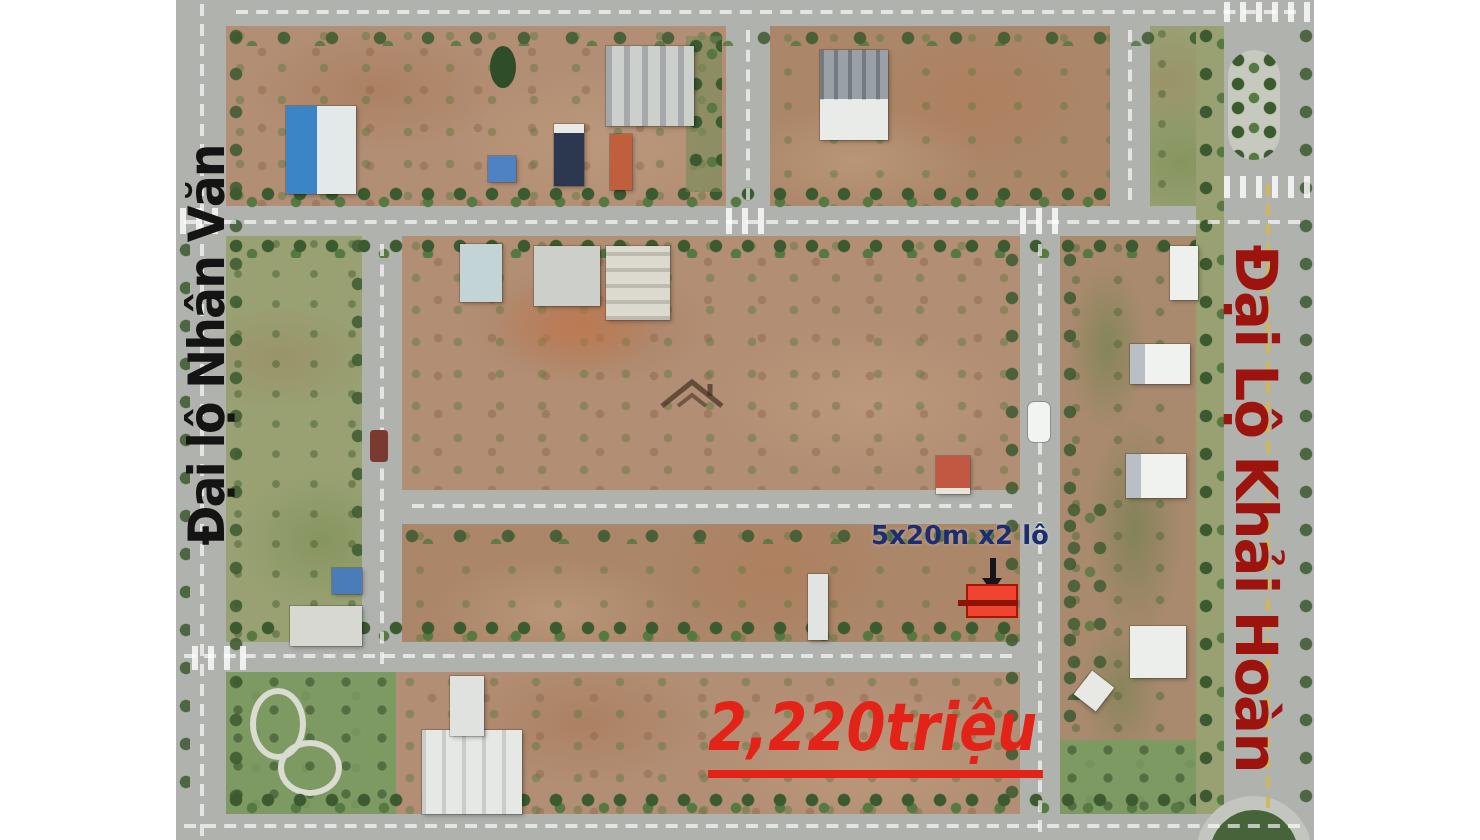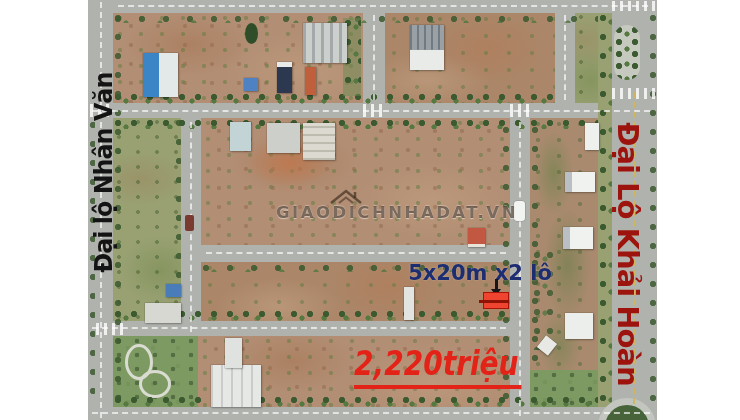--- a/index.html
+++ b/index.html
@@ -55,21 +55,21 @@
   .xwalk{background-image:repeating-linear-gradient(90deg, rgba(255,255,255,.8) 0 3px, rgba(255,255,255,0) 3px 8px);}
 
   .label{font-weight:bold;white-space:nowrap;}
   #leftLabel{left:-89px;top:158px;width:210px;height:30px;line-height:30px;text-align:center;
      transform:rotate(-90deg) scaleX(.95);font-size:25px;letter-spacing:-1px;color:#141414;}
   #rightLabel{left:385px;top:237px;width:310px;height:34px;line-height:34px;text-align:center;
      transform:rotate(90deg);font-size:29px;letter-spacing:-1px;color:#9d130d;}
   #watermark{left:169px;top:203px;width:280px;text-align:center;font-size:16.5px;font-weight:bold;
      letter-spacing:2.5px;color:rgba(58,42,28,.62);
      text-shadow:0 1px 1px rgba(255,255,255,.5),0 -1px 1px rgba(255,255,255,.3);}
-  #annotation{left:312px;top:261px;width:160px;text-align:center;font-size:21px;font-weight:bold;
+  #annotation{left:312px;top:261px;width:160px;text-align:center;font-size:13px;font-weight:bold;
      color:#1d2d71;text-shadow:0 0 2px rgba(255,255,255,.35);}
   #price{left:266px;top:344px;font-size:33px;font-weight:bold;font-style:oblique;color:#e42318;
      border-bottom:4px solid #e42318;padding:0 3px 2px 0;transform:scaleX(.85);
      transform-origin:left top;white-space:nowrap;}
   #plot{left:395px;top:292px;width:26px;height:17px;background:#ee4430;border:1px solid #a81508;}
   #plot .mid{left:-5px;right:-1px;top:7px;height:2.5px;background:#8e1206;}
   #arrowLine{left:407px;top:279px;width:3px;height:11px;background:#15151a;}
   #arrowHead{left:403px;top:289px;width:0;height:0;border-left:5px solid rgba(0,0,0,0);
      border-right:5px solid rgba(0,0,0,0);border-top:7px solid #15151a;}
 </style>
@@ -159,21 +159,20 @@
     <div class="bld" style="left:123px;top:365px;width:50px;height:42px;background-color:#e6e8e6;background-image:repeating-linear-gradient(90deg, rgba(150,150,150,.35) 0 2px, rgba(0,0,0,0) 2px 10px)"></div>
     <div class="bld" style="left:137px;top:338px;width:17px;height:30px;background:#dfe2df"></div>
     <div class="bld" style="left:497px;top:123px;width:14px;height:27px;background:#eef0ee"></div>
     <div class="bld" style="left:477px;top:172px;width:30px;height:20px;background:linear-gradient(90deg,#b9bfc4 0 25%,#f0f2f0 25%)"></div>
     <div class="bld" style="left:475px;top:227px;width:30px;height:22px;background:linear-gradient(90deg,#b9bfc4 0 25%,#f0f2f0 25%)"></div>
     <div class="bld" style="left:477px;top:313px;width:28px;height:26px;background:#eceeec"></div>
     <div class="bld" style="left:452px;top:338px;width:14px;height:15px;background:#e8e8e4;transform:rotate(38deg)"></div>
     <div style="left:426px;top:201px;width:11px;height:20px;background:#f2f4f2;border-radius:3px;box-shadow:0 0 0 .5px rgba(0,0,0,.2)"></div>
     <div style="left:97px;top:215px;width:9px;height:16px;background:#7b3a30;border-radius:2px"></div>
 
-    <div id="watermark" class="label">GIAODICHNHADAT.VN</div>
     <svg style="left:240px;top:188px" width="36" height="16" viewBox="0 0 36 16">
       <path d="M3 15 L18 3 L33 15" fill="none" stroke="rgba(58,42,28,.65)" stroke-width="2.5"></path>
       <path d="M11 15 L18 9.5 L25 15" fill="none" stroke="rgba(58,42,28,.55)" stroke-width="2"></path>
       <path d="M27 10 L27 4" stroke="rgba(58,42,28,.65)" stroke-width="2.5"></path>
     </svg>
     <div id="leftLabel" class="label">Đại lộ Nhân Văn</div>
     <div id="rightLabel" class="label">Đại Lộ Khải Hoàn</div>
     <div id="annotation" class="label">5x20m x2 lô</div>
     <div id="arrowLine"></div>
     <div id="arrowHead"></div>

